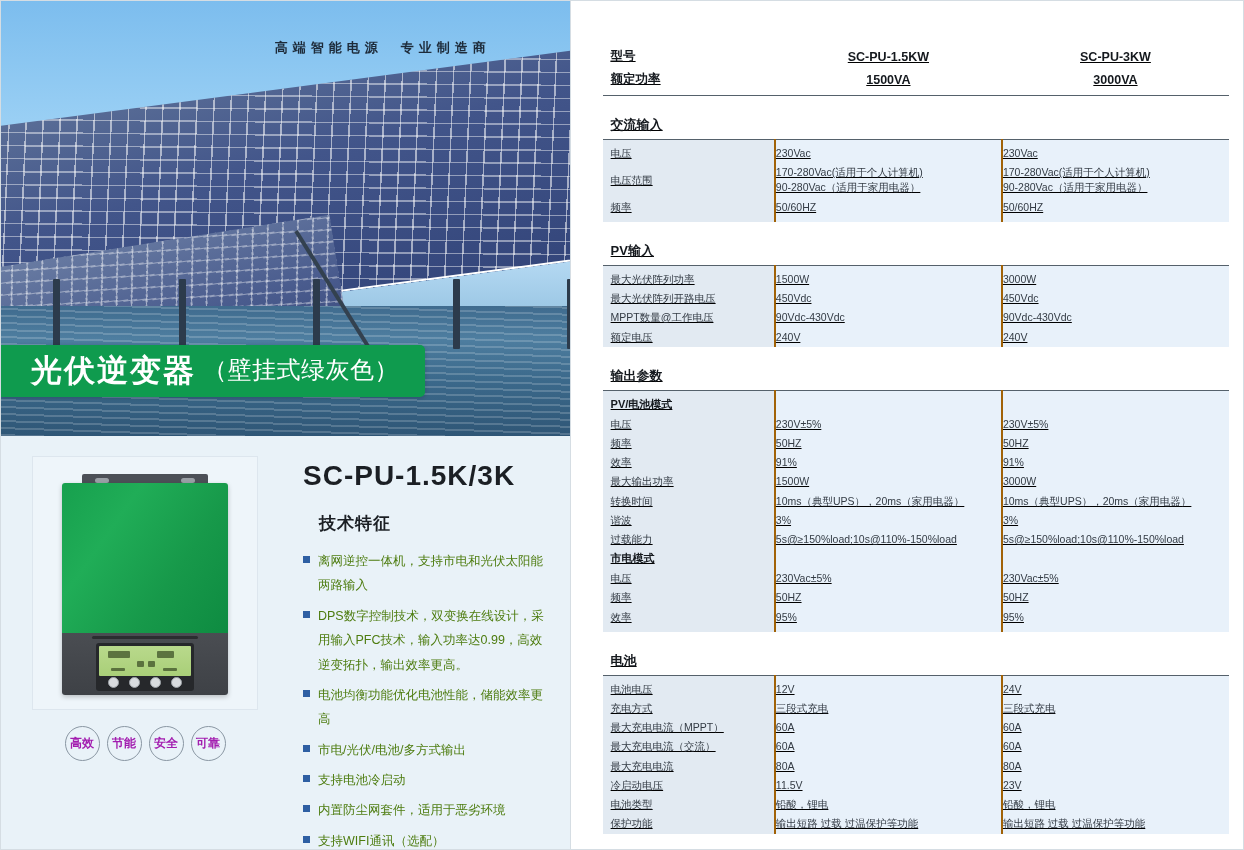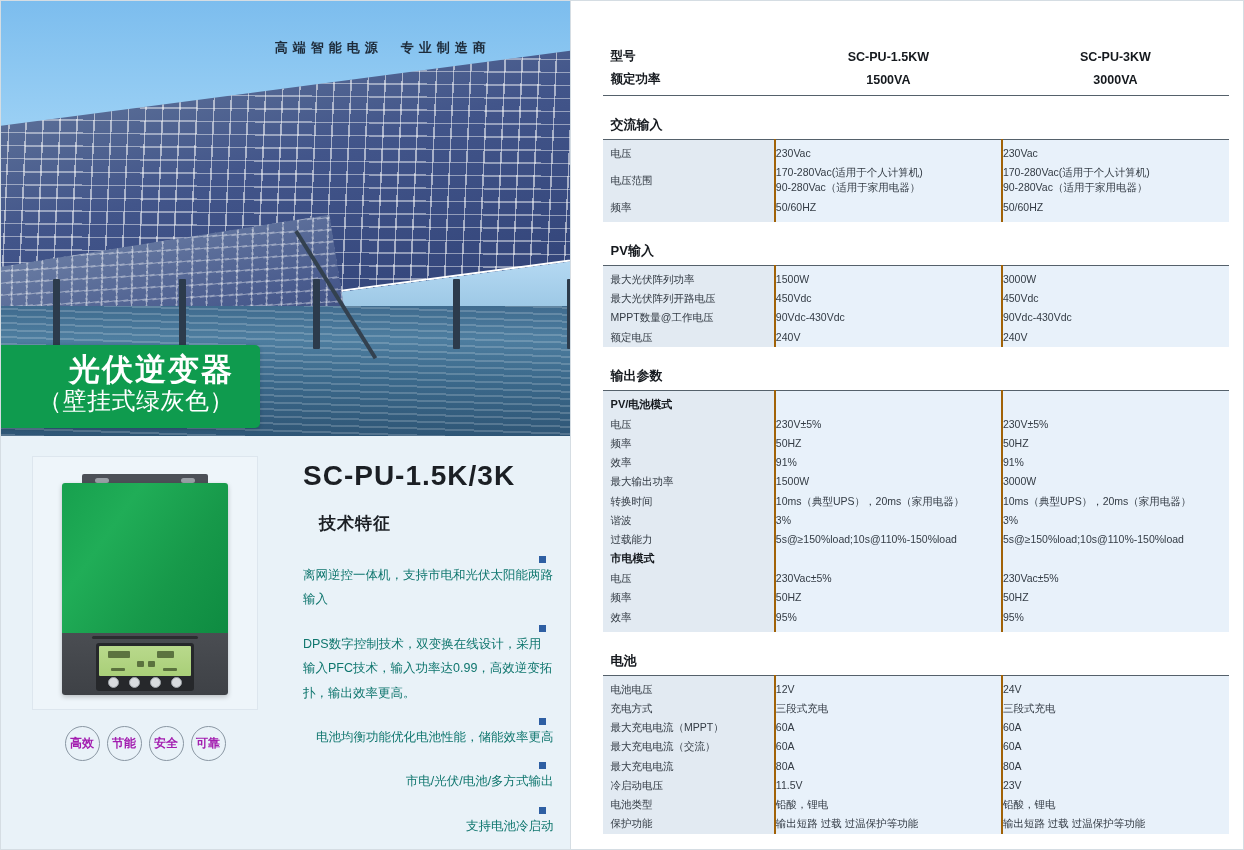--- a/index.html
+++ b/index.html
@@ -63,23 +63,22 @@
   }
   .post{position:absolute;bottom:20%;width:7px;height:16%;background:#2c3b4c;border-radius:1px;}
   .strut{position:absolute;background:#33414f;height:4px;transform-origin:left center;}
 
   
   .title-bar{
     position:absolute;left:0;top:344px;
     background:#0f9b4e;
     padding:9px 26px 11px 30px;
     border-top-right-radius:5px;border-bottom-right-radius:5px;
-    display:flex;align-items:flex-end;
+    display:flex;align-items:center;
     box-shadow:0 1px 4px rgba(0,0,0,.18);
-    flex-direction:column;
   }
   .title-main{color:#fff;font-size:31px;font-weight:bold;letter-spacing:2px;line-height:1;}
   .title-sub{color:#fff;font-size:24px;margin-left:7px;letter-spacing:.5px;}
 
   
   .lower{display:flex;padding:18px 0 0 0;}
   .product-col{width:288px;display:flex;flex-direction:column;align-items:center;}
   .product-shot{
     width:224px;height:252px;
     background:#eef5fa;
@@ -136,34 +135,35 @@
 
   
   .feat-col{flex:1;padding-left:14px;padding-right:16px;}
   .model-title{
     font-size:28px;font-weight:bold;color:#1b1f24;letter-spacing:1px;
     margin:6px 0 0 0;
   }
   .feat-head{font-size:17px;font-weight:bold;color:#1b1f24;margin:20px 0 14px 16px;letter-spacing:1px;}
   .feat-list{list-style:none;margin:0;padding:0;}
   .feat-item{
-    display:flex;align-items:flex-end;
-    font-size:12.5px;color:#0f766e;line-height:1.95;margin-bottom:6px;flex-direction:column;
+    display:flex;align-items:flex-start;
+    font-size:12.5px;color:#4d7c0f;line-height:1.95;margin-bottom:6px;
   }
   .bullet{
     width:7px;height:7px;background:#2e5fa3;flex:0 0 7px;
     margin-top:7px;margin-right:8px;
   }
 
   
   .right-panel{
     position:relative;width:730px;height:850px;
     background:#ffffff;box-sizing:border-box;
     border:1px solid #d5dde3;border-left:none;
     padding:44px 14px 0 32px;
+    text-decoration:underline;
   }
   table.spec{width:100%;border-collapse:collapse;table-layout:fixed;}
   table.spec col.c-label{width:27.5%;}
   table.spec col.c-val{width:36.25%;}
 
   tr.hdr td{
     font-size:12.5px;font-weight:bold;color:#15191e;
     padding:3px 0;
   }
   tr.hdr td.lbl{padding-left:8px;}

